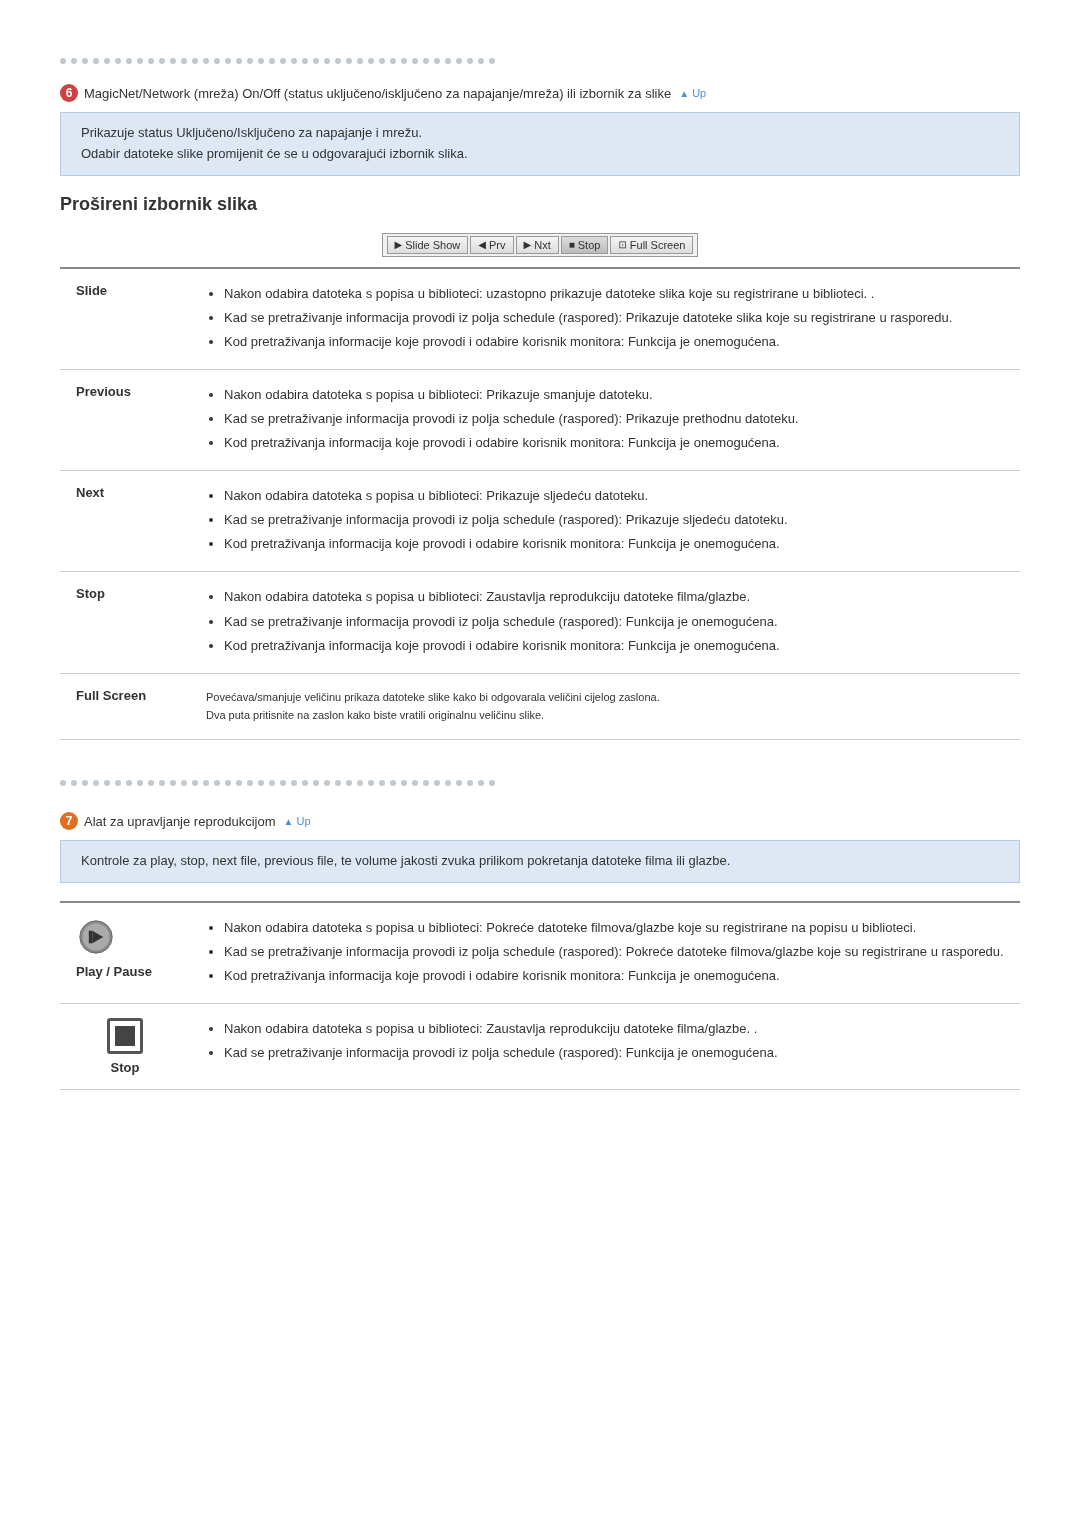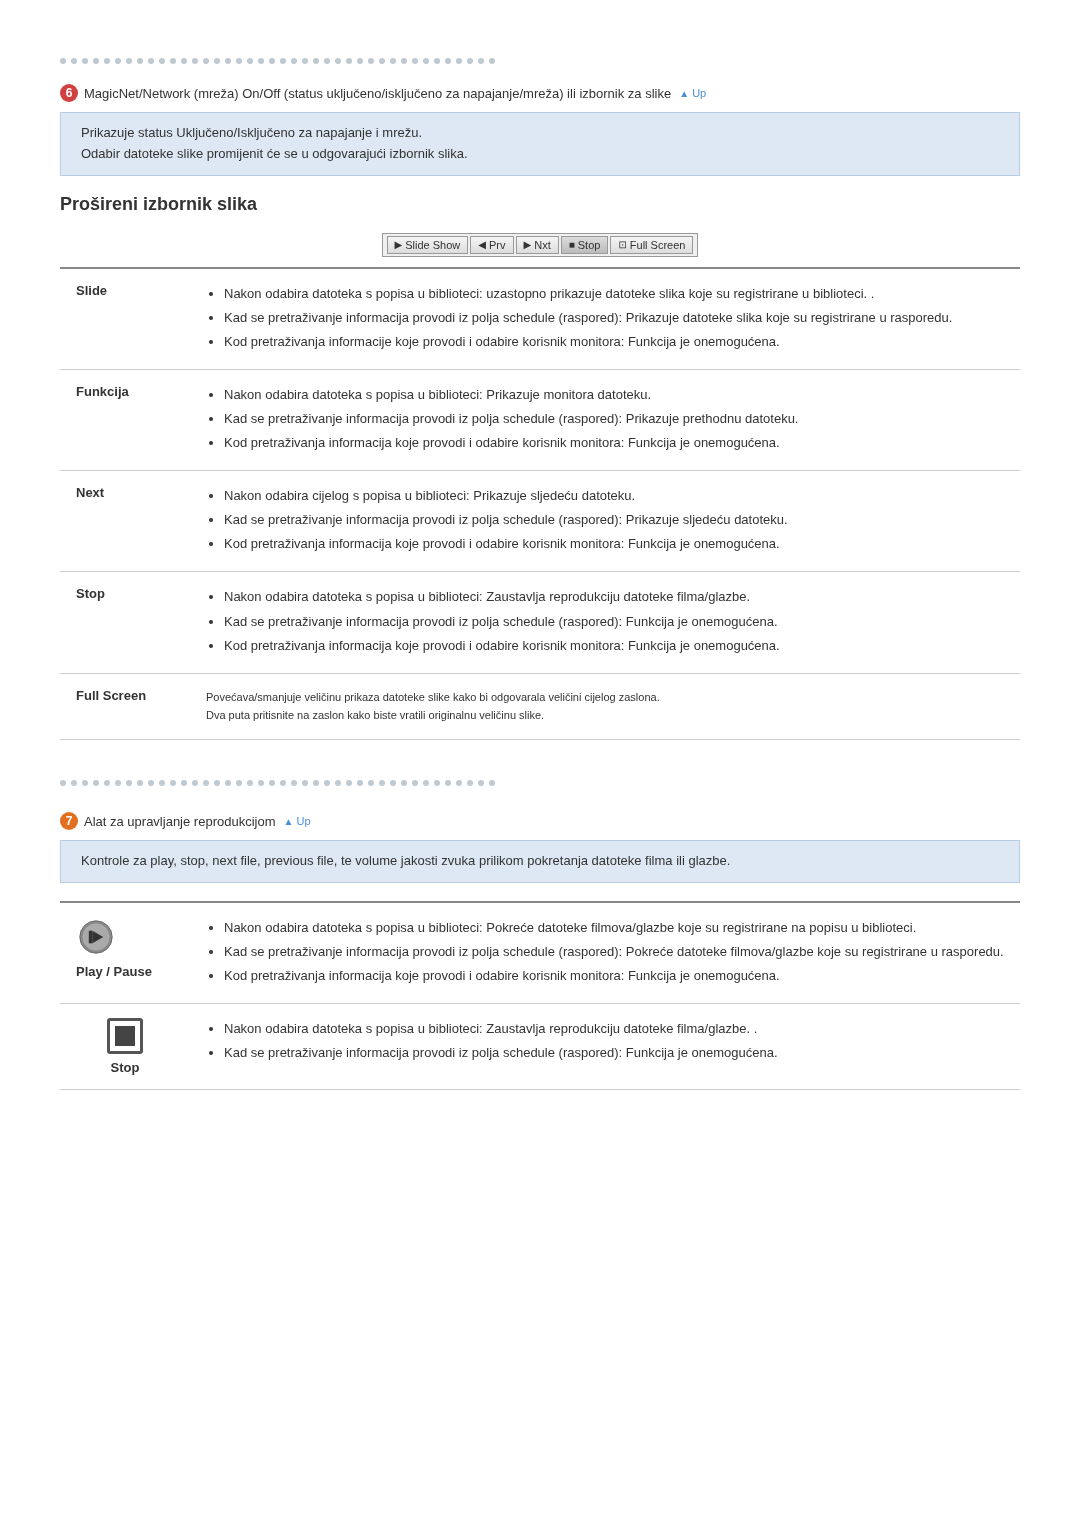--- a/index.html
+++ b/index.html
@@ -281,35 +281,35 @@
       <td class="content-cell">
         <ul>
           <li>Nakon odabira datoteka s popisa u biblioteci: uzastopno prikazuje datoteke slika koje su registrirane u biblioteci. .</li>
           <li>Kad se pretraživanje informacija provodi iz polja schedule (raspored): Prikazuje datoteke slika koje su registrirane u rasporedu.</li>
           <li>Kod pretraživanja informacije koje provodi i odabire korisnik monitora: Funkcija je onemogućena.</li>
         </ul>
       </td>
     </tr>
 
     <tr>
-      <td class="label-cell">Funkcija</td>
-      <td class="content-cell">
-        <ul>
-          <li>Nakon odabira datoteka s popisa u biblioteci: Prikazuje monitora datoteku.</li>
+      <td class="label-cell">Previous</td>
+      <td class="content-cell">
+        <ul>
+          <li>Nakon odabira datoteka s popisa u biblioteci: Prikazuje smanjuje datoteku.</li>
           <li>Kad se pretraživanje informacija provodi iz polja schedule (raspored): Prikazuje prethodnu datoteku.</li>
           <li>Kod pretraživanja informacija koje provodi i odabire korisnik monitora: Funkcija je onemogućena.</li>
         </ul>
       </td>
     </tr>
 
     <tr>
       <td class="label-cell">Next</td>
       <td class="content-cell">
         <ul>
-          <li>Nakon odabira cijelog s popisa u biblioteci: Prikazuje sljedeću datoteku.</li>
+          <li>Nakon odabira datoteka s popisa u biblioteci: Prikazuje sljedeću datoteku.</li>
           <li>Kad se pretraživanje informacija provodi iz polja schedule (raspored): Prikazuje sljedeću datoteku.</li>
           <li>Kod pretraživanja informacija koje provodi i odabire korisnik monitora: Funkcija je onemogućena.</li>
         </ul>
       </td>
     </tr>
 
     <tr>
       <td class="label-cell">Stop</td>
       <td class="content-cell">
         <ul>

